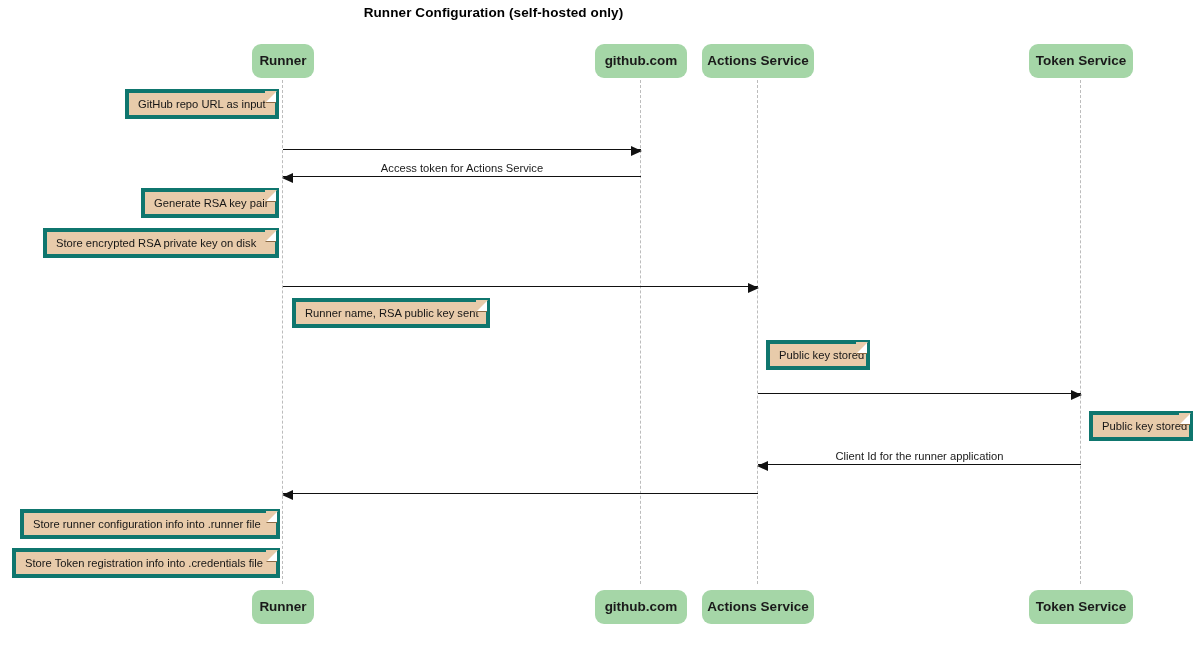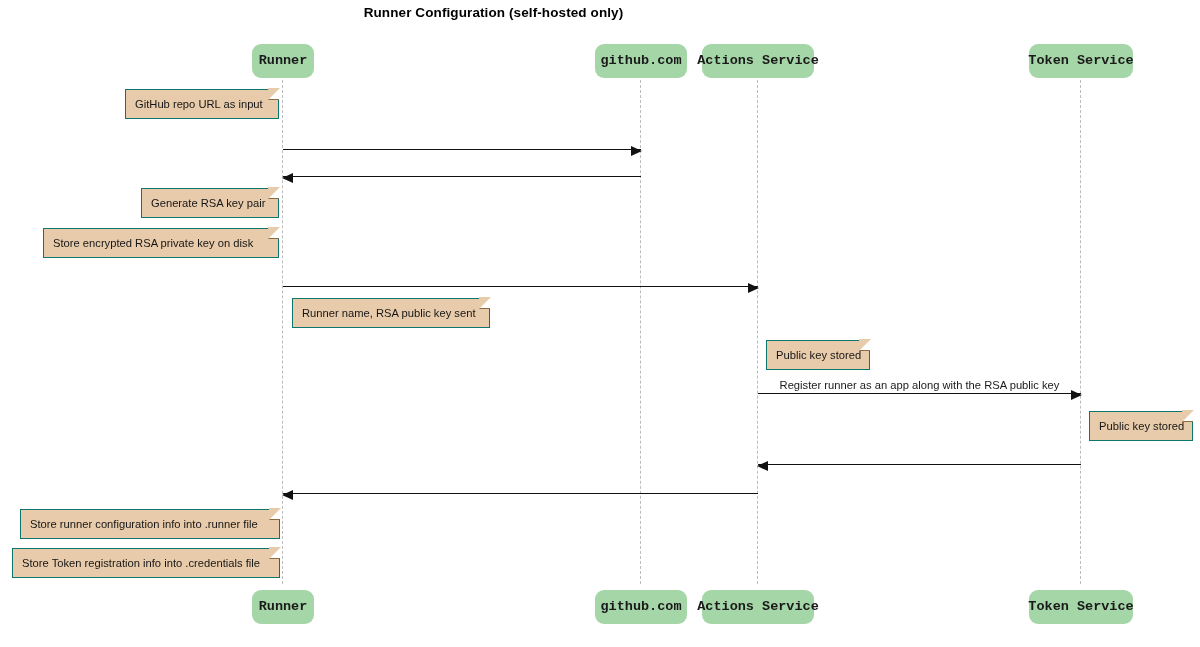--- a/index.html
+++ b/index.html
@@ -44,21 +44,20 @@
     position: absolute;
     height: 34px;
     background: #a5d6a7;
     border-radius: 9px;
     display: flex;
     align-items: center;
     justify-content: center;
     box-sizing: border-box;
     padding: 0 11px;
     white-space: nowrap;
-    font-family: Liberation Mono, monospace;
   }
   .participant .plabel {
     font-size: 13.5px;
     font-weight: bold;
     color: #1a1a1a;
     line-height: 1;
   }
   
   .message {
     position: absolute;
@@ -98,21 +97,21 @@
     text-align: center;
     font-size: 11.2px;
     color: #1a1a1a;
     line-height: 1.1;
     white-space: nowrap;
   }
   
   .note {
     position: absolute;
     background: #e8cbaa;
-    border: 1px solid #0f766e;
+    border: 4px solid #0f766e;
     box-sizing: border-box;
     height: 30px;
     display: flex;
     align-items: center;
     padding: 0 9px;
     white-space: nowrap;
   }
   .note .ntext {
     font-size: 11.2px;
     color: #161616;
@@ -171,33 +170,34 @@
     </div>
 
   <div id="messages-layer">
       <div class="message" style="left: 283px; width: 358px; top: 128px;">
         <div class="msg-line"></div>
         <div class="msg-head right"></div>
       </div>
       <div class="message" style="left: 283px; width: 358px; top: 155px;">
         <div class="msg-line"></div>
         <div class="msg-head left"></div>
+        <div class="msg-label">Access token for Actions Service</div>
       </div>
       <div class="message" style="left: 283px; width: 475px; top: 265px;">
         <div class="msg-line"></div>
         <div class="msg-head right"></div>
       </div>
       <div class="message" style="left: 758px; width: 323px; top: 372px;">
         <div class="msg-line"></div>
         <div class="msg-head right"></div>
-        <div class="msg-label">Register runner as an app along with the RSA public key</div>
       </div>
       <div class="message" style="left: 758px; width: 323px; top: 443px;">
         <div class="msg-line"></div>
         <div class="msg-head left"></div>
+        <div class="msg-label">Client Id for the runner application</div>
       </div>
       <div class="message" style="left: 283px; width: 475px; top: 472px;">
         <div class="msg-line"></div>
         <div class="msg-head left"></div>
       </div>
     </div>
 
   <div id="notes-layer">
       <div class="note" style="left: 125px; top: 89px; width: 154px;">
         <span class="ntext">GitHub repo URL as input</span>

